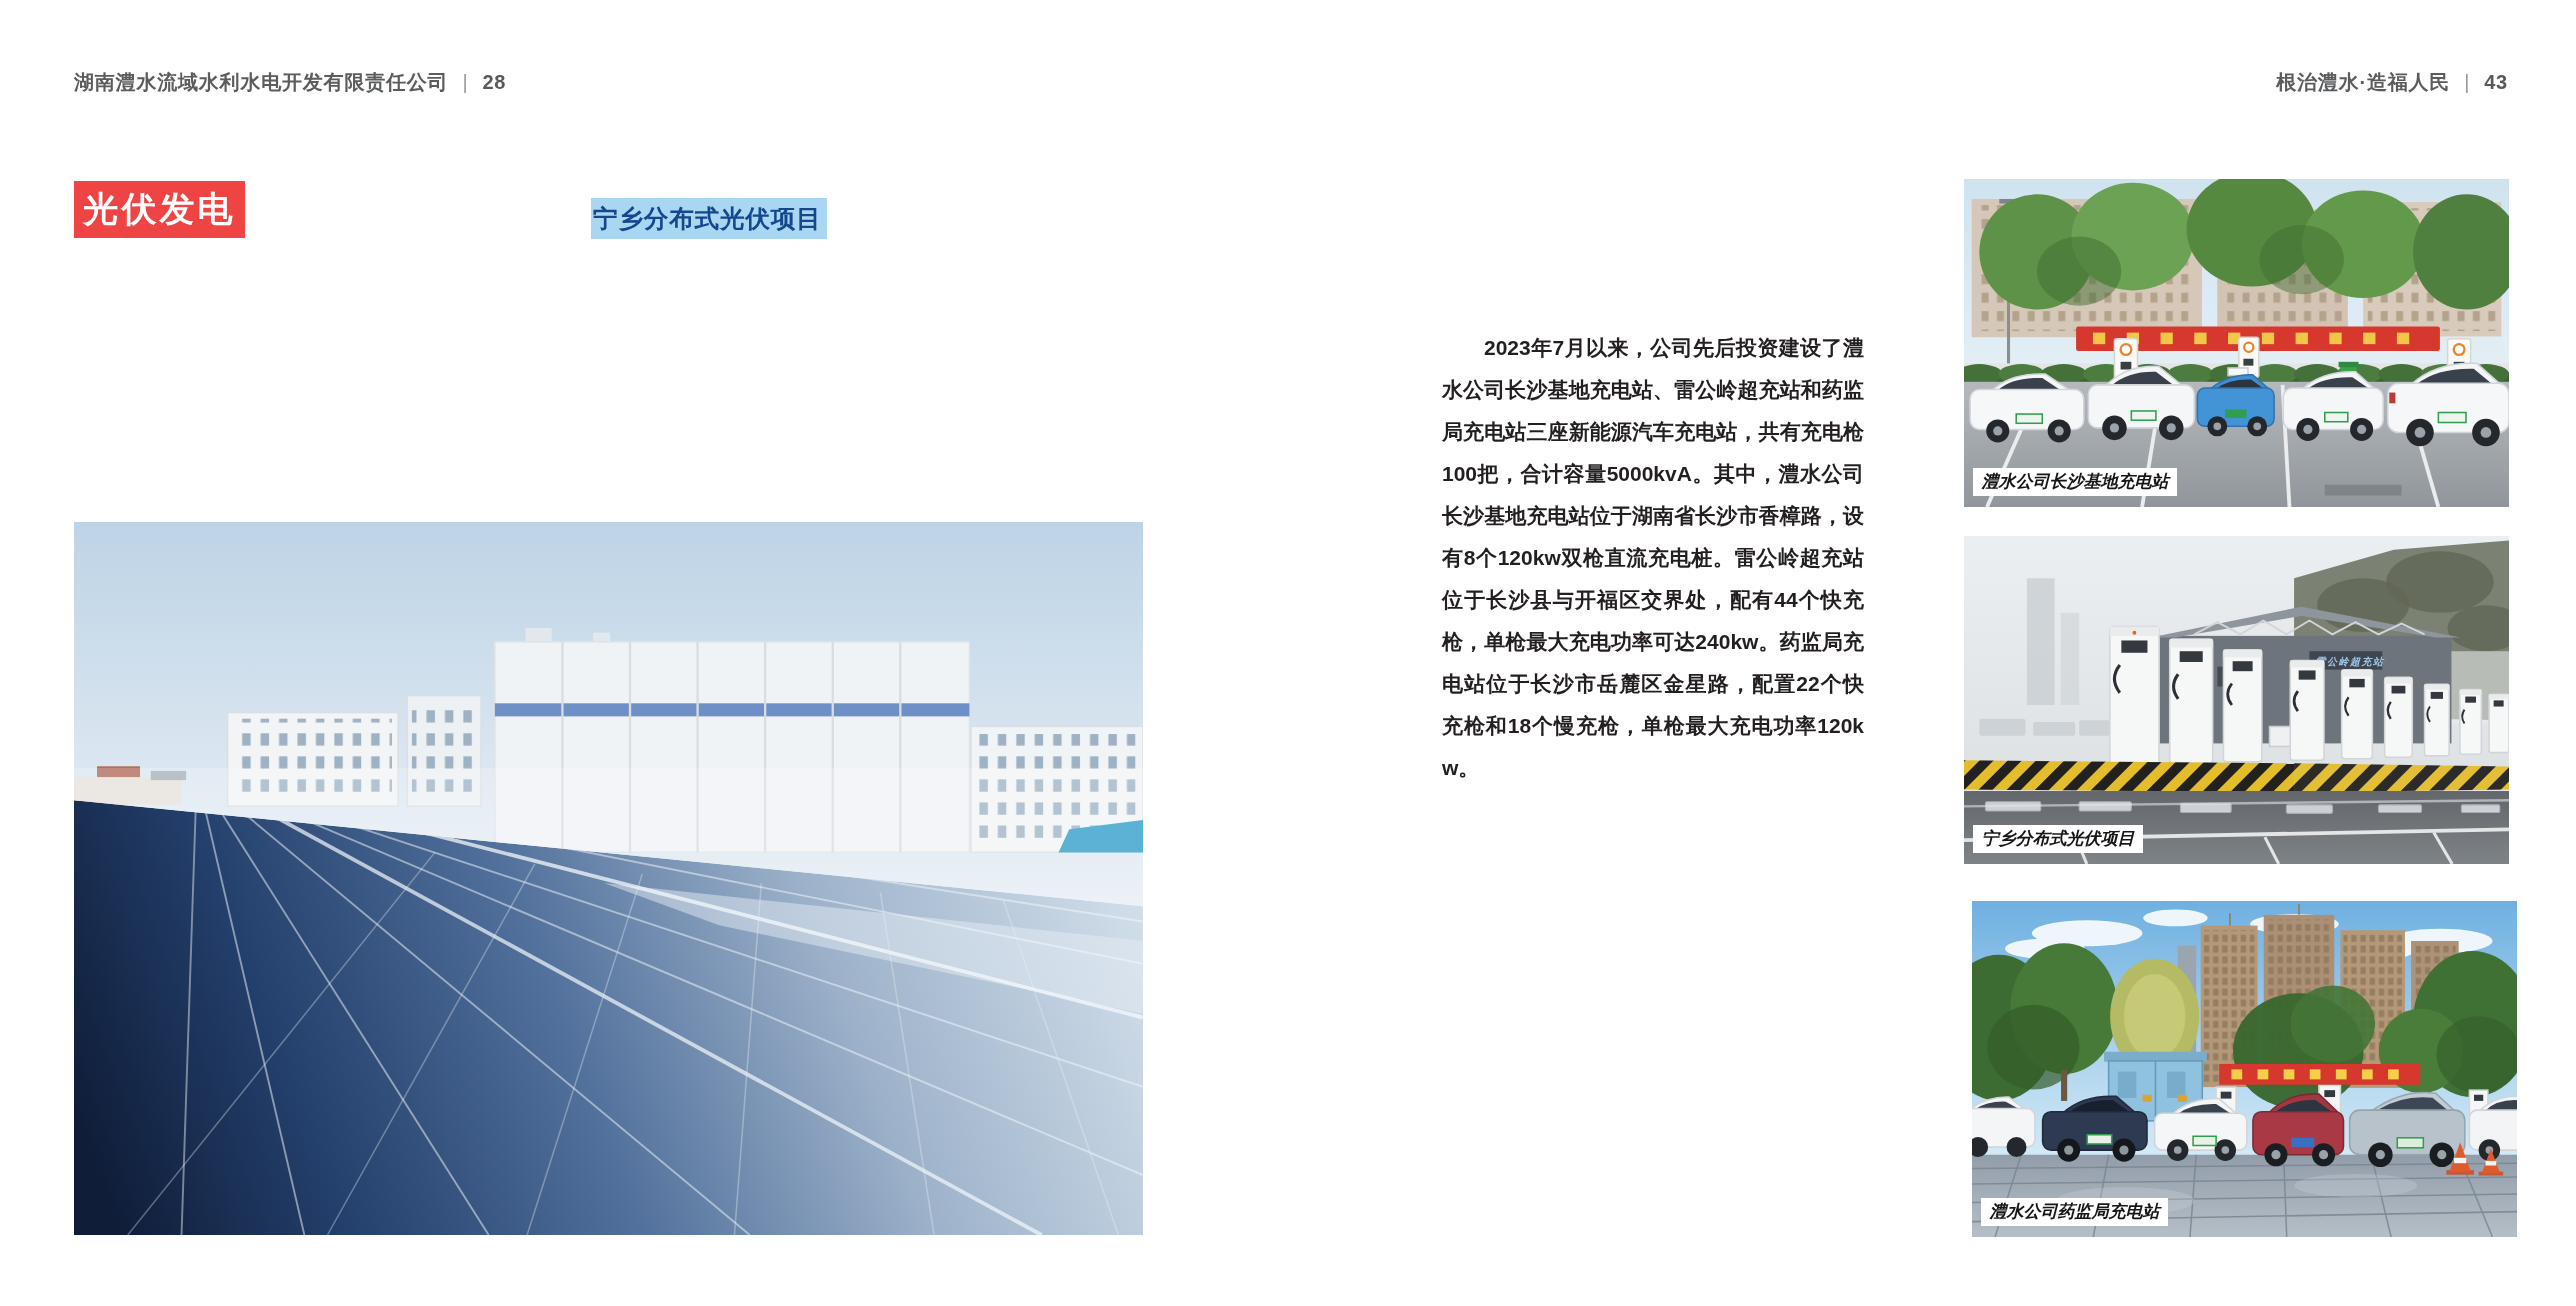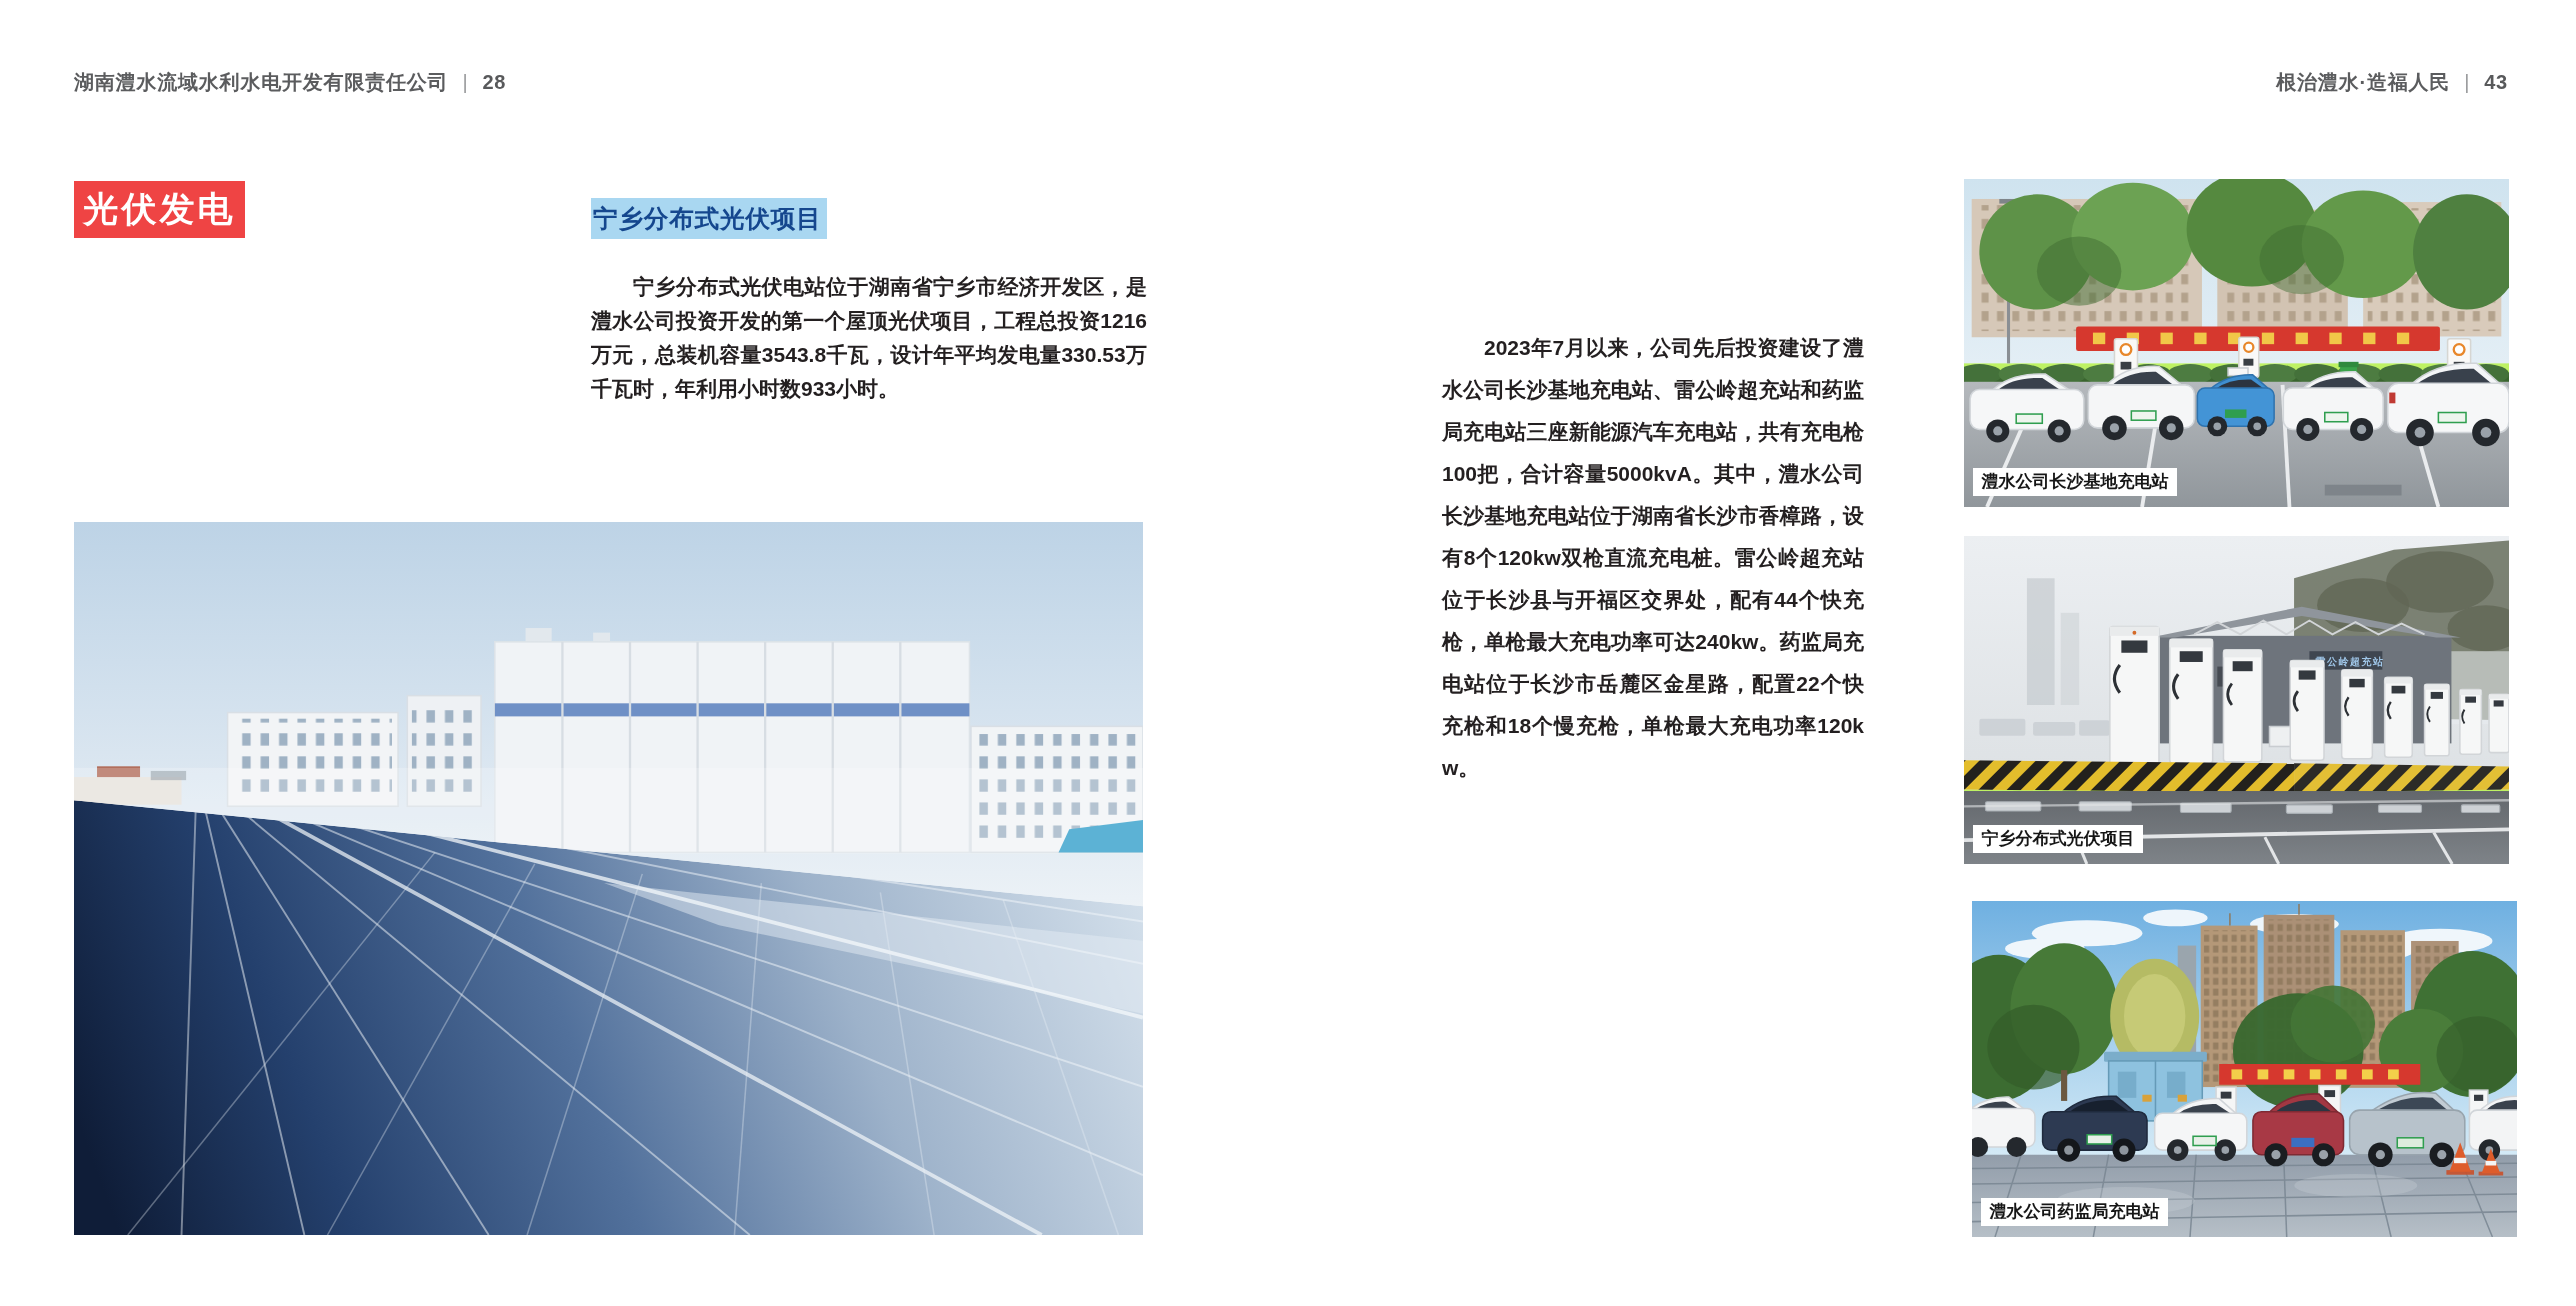--- a/index.html
+++ b/index.html
@@ -28,21 +28,21 @@
     line-height:41px; padding-left:2px; box-sizing:border-box; letter-spacing:0.8px;
   }
   
   .para{
     position:absolute; font-weight:700; color:#231f20; text-align:justify;
     text-indent:2em; word-break:break-all;
   }
   #para-left{left:591px; top:270px; width:556px; font-size:21px; line-height:34px;}
   #para-right{left:1442px; top:327px; width:422px; font-size:21px; line-height:42px;}
   
-  .photo{position:absolute; overflow:hidden; background:#bef264;}
+  .photo{position:absolute; overflow:hidden; background:#e5e5e5;font-style:italic;}
   .photo svg{display:block; width:100%; height:100%;}
   #photo-solar{left:74px; top:522px; width:1069px; height:713px;}
   #photo-1{left:1964px; top:179px; width:545px; height:328px;}
   #photo-2{left:1964px; top:536px; width:545px; height:328px;}
   #photo-3{left:1964px; top:893px; width:545px; height:336px;}
   .photo-caption{
     position:absolute; left:9.2px; bottom:10.7px; background:#ffffff;
     padding:3.1px 8.4px 3.8px; font-size:17px; font-weight:700; color:#161616;
     line-height:1.25; white-space:nowrap;
   }
@@ -58,21 +58,20 @@
   <div class="hdr hdr-right">
     <span>根治澧水·造福人民</span><span class="sep">|</span><span class="pageno">43</span>
   </div>
 
   <div class="title-box" id="title-pv">
     <span>光伏发电</span>
   </div>
   <div class="subsection">
     <span>宁乡分布式光伏项目</span>
   </div>
-  <div class="para" id="para-left">宁乡分布式光伏电站位于湖南省宁乡市经济开发区，是澧水公司投资开发的第一个屋顶光伏项目，工程总投资1216万元，总装机容量3543.8千瓦，设计年平均发电量330.53万千瓦时，年利用小时数933小时。</div>
 
   <div class="para" id="para-right">2023年7月以来，公司先后投资建设了澧水公司长沙基地充电站、雷公岭超充站和药监局充电站三座新能源汽车充电站，共有充电枪100把，合计容量5000kvA。其中，澧水公司长沙基地充电站位于湖南省长沙市香樟路，设有8个120kw双枪直流充电桩。雷公岭超充站位于长沙县与开福区交界处，配有44个快充枪，单枪最大充电功率可达240kw。药监局充电站位于长沙市岳麓区金星路，配置22个快充枪和18个慢充枪，单枪最大充电功率120kw。</div>
 
   <figure class="photo" id="photo-solar" style="margin:0">
     <svg viewBox="0 0 1392 928" preserveAspectRatio="none">
       <defs>
         <linearGradient id="s-sky" x1="0" y1="0" x2="0" y2="1">
           <stop offset="0" stop-color="#bdd3e6"></stop>
             <stop offset="0.7" stop-color="#dfe9f2"></stop>
             <stop offset="1" stop-color="#eef3f7"></stop>

